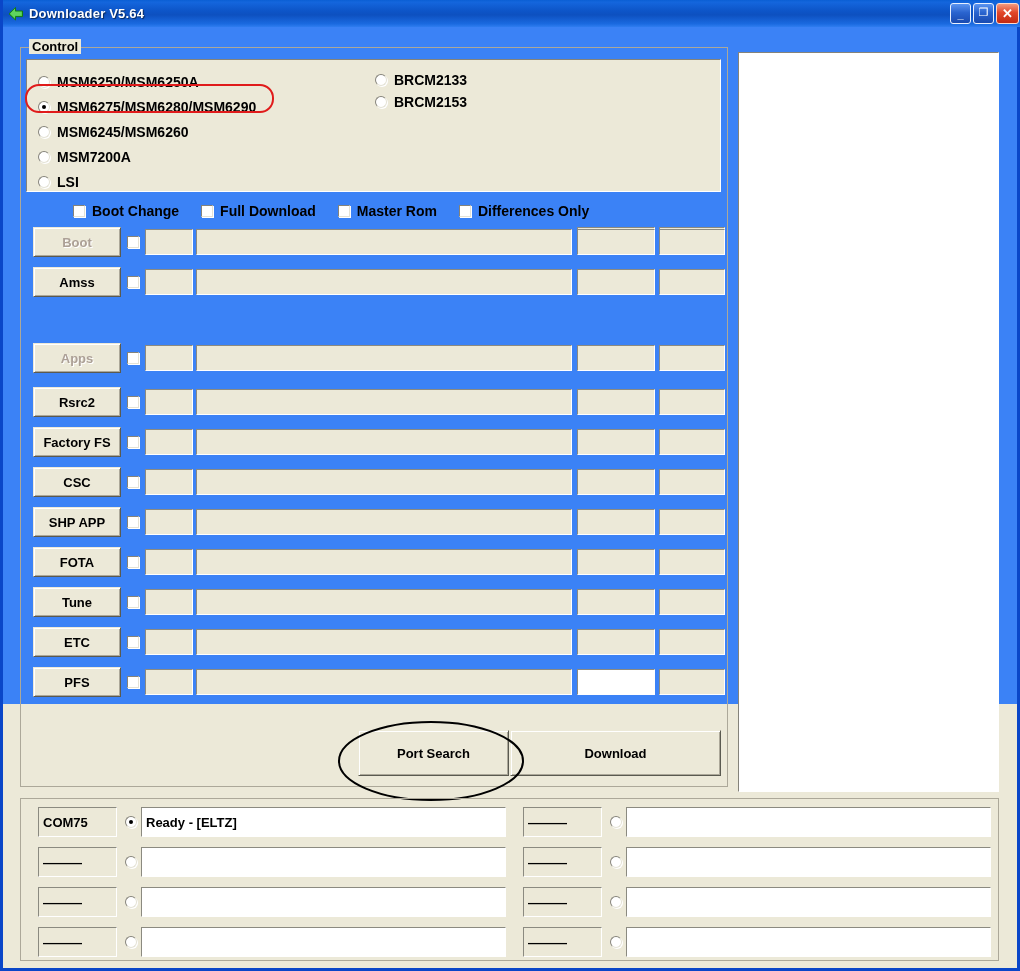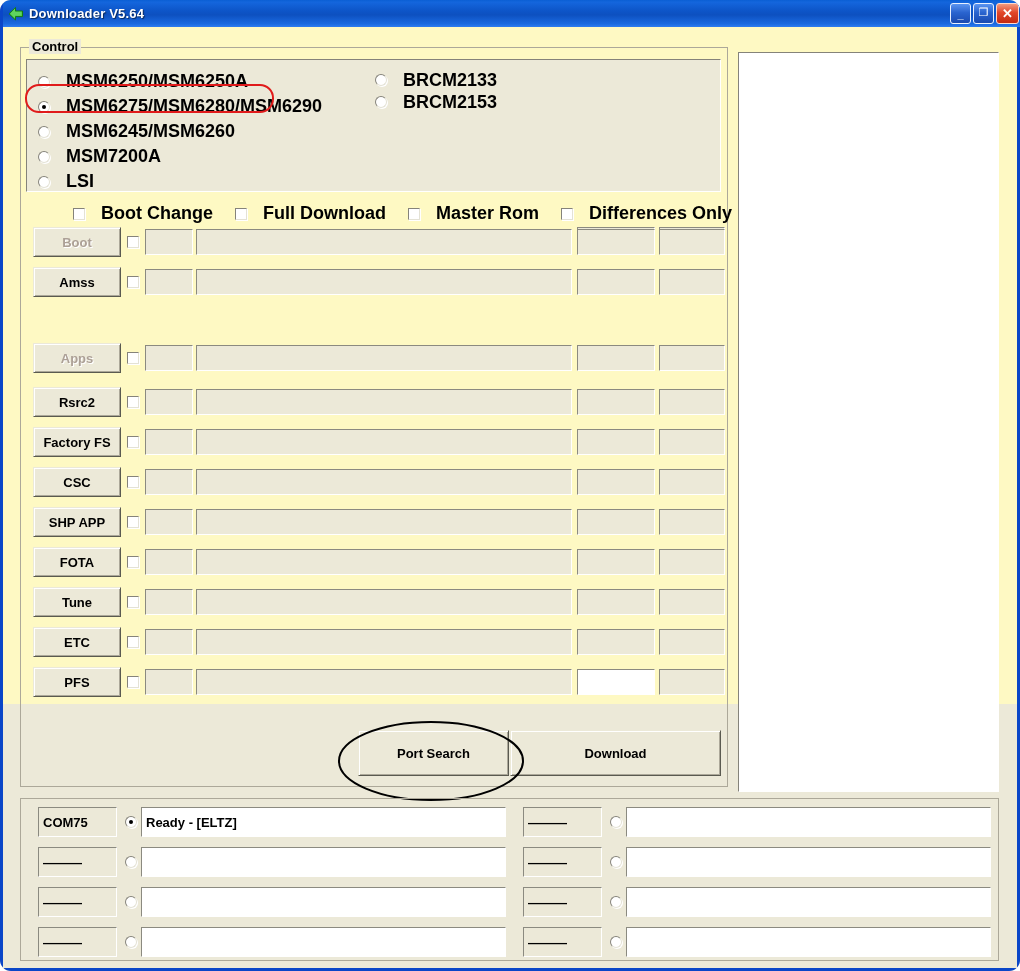--- a/index.html
+++ b/index.html
@@ -10,21 +10,20 @@
   }
   body {
     font-family: "Liberation Sans", sans-serif;
   }
   #app {
     position: relative;
     width: 1020px;
     height: 971px;
     overflow: hidden;
     background: #ece9d8;
-    border-radius: 11px;
   }
 
   
   .window {
     position: absolute;
     left: 0; top: 0;
     width: 1020px;
     height: 971px;
     box-sizing: border-box;
     border: 3px solid #0a46c8;
@@ -87,21 +86,21 @@
   }
   .tbtn.min .glyph { bottom: 3px; font-weight: bold; }
   .tbtn.max .glyph { top: 3px; }
   .tbtn.close .glyph { top: 3px; font-weight: bold; font-size: 13px; }
 
   .client {
     position: absolute;
     left: 0; top: 27px;
     width: 1014px;
     height: 677px;
-    background: #fef9c3;
+    background: #3b82f6;
   }
 
   
   .groupbox {
     position: absolute;
     box-sizing: border-box;
     border: 1px solid #aca899;
     border-top-color: #aca899;
   }
   .groupbox > .gb-label {
@@ -153,22 +152,22 @@
     background: #ffffff;
     border: 1px solid #85837a;
     border-right-color: #e4e2d5;
     border-bottom-color: #e4e2d5;
     flex: none;
     box-shadow: 1px 1px 0 #ffffff;
   }
   .opt-row {
     display: flex;
     align-items: center;
-    gap: 16px;
-    font-size: 18px;
+    gap: 7px;
+    font-size: 14px;
     font-weight: bold;
     color: #000;
     white-space: nowrap;
   }
 
   
   .btn {
     box-sizing: border-box;
     background: #ece9d8;
     border: 1px solid #ece9d8;

